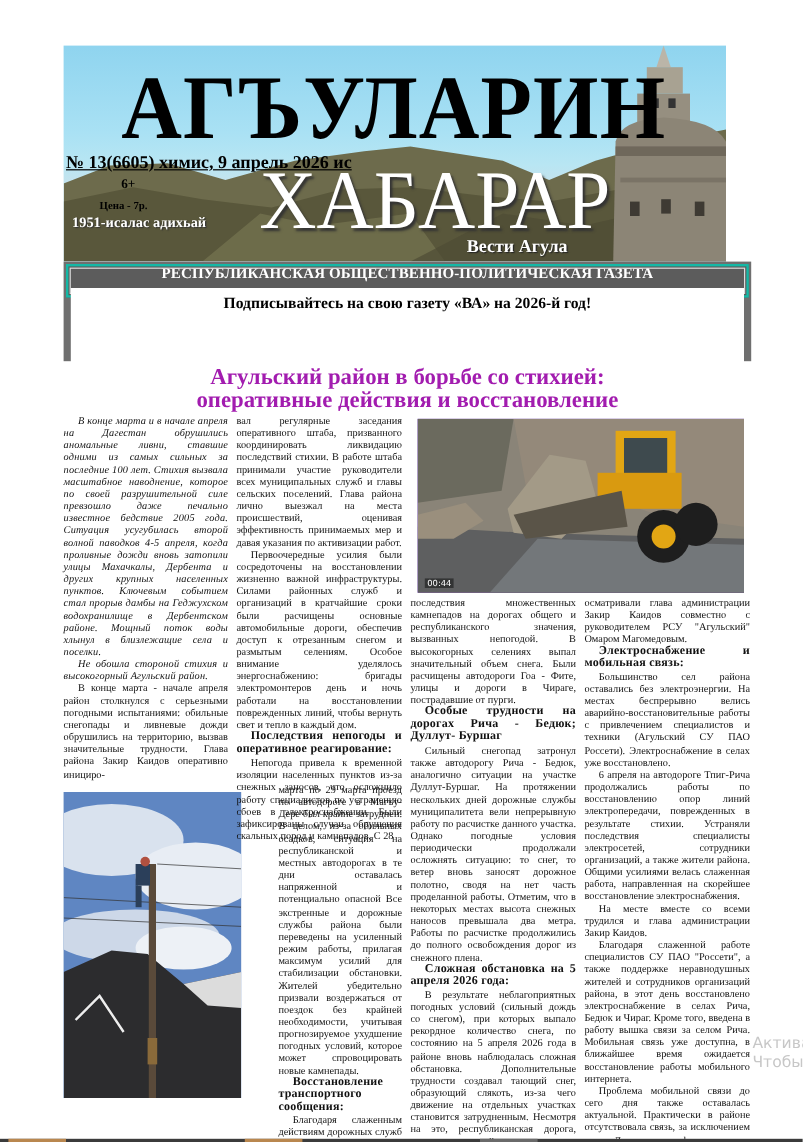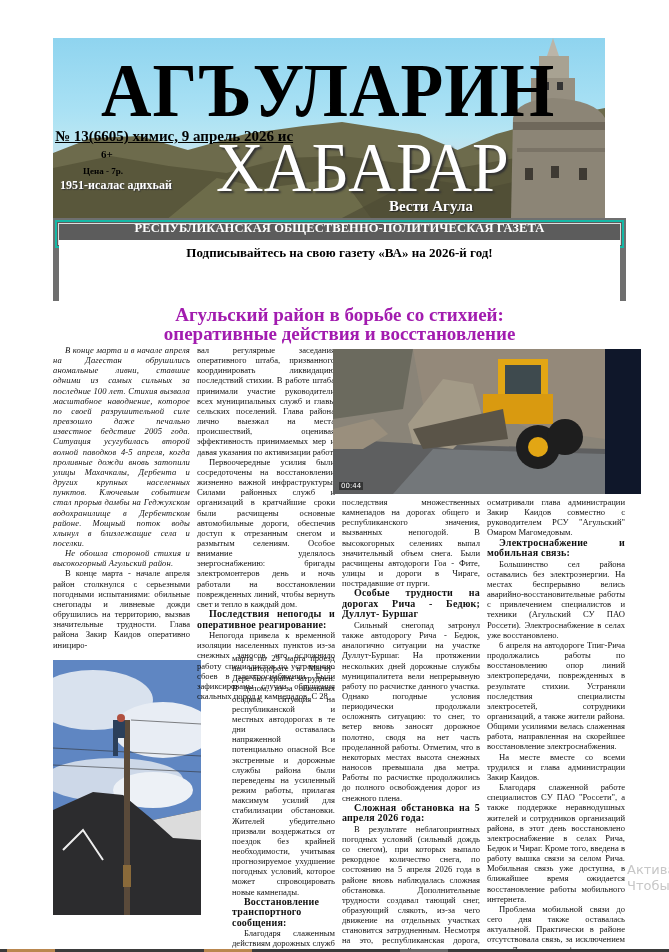--- a/index.html
+++ b/index.html
@@ -64,21 +64,21 @@
   .col p.sub { font-weight: bold; font-size: 10px; text-indent: 12px; line-height: 10.5px; letter-spacing: 0.2px; font-family: Liberation Serif, serif; }
   .col-1 { left: 53px; top: 345px; width: 137px; }
   .col-1 .italic { font-style: italic; letter-spacing: 0.15px; }
   .col-2 { left: 197px; top: 345px; width: 138px; }
   .col-3 { left: 342px; top: 497px; width: 138px; }
   .col-4 { left: 487px; top: 497px; width: 138px; }
   .col-2b { left: 232px; top: 653px; width: 103px; }
 
   
   .photo { position: absolute; overflow: hidden; }
-  .photo-loader { left: 333px; top: 349px; width: 308px; height: 145px; background: #0f172a; }
+  .photo-loader { left: 348px; top: 349px; width: 272px; height: 145px; background: #4c1d95; }
   .photo-lineman { left: 53px; top: 660px; width: 148px; height: 255px; background: #6d8fc4; }
   .timestamp {
     position: absolute; left: 6px; bottom: 4px; font-family: "DejaVu Sans", sans-serif;
     font-size: 7px; color: #fff; background: rgba(0,0,0,0.45); padding: 0 2px;
   }
 
   
   .watermark {
     position: absolute; left: 627px; top: 862px; font-family: "DejaVu Sans", sans-serif;
     font-size: 13px; color: #c7c7c7; line-height: 16px; white-space: nowrap;

